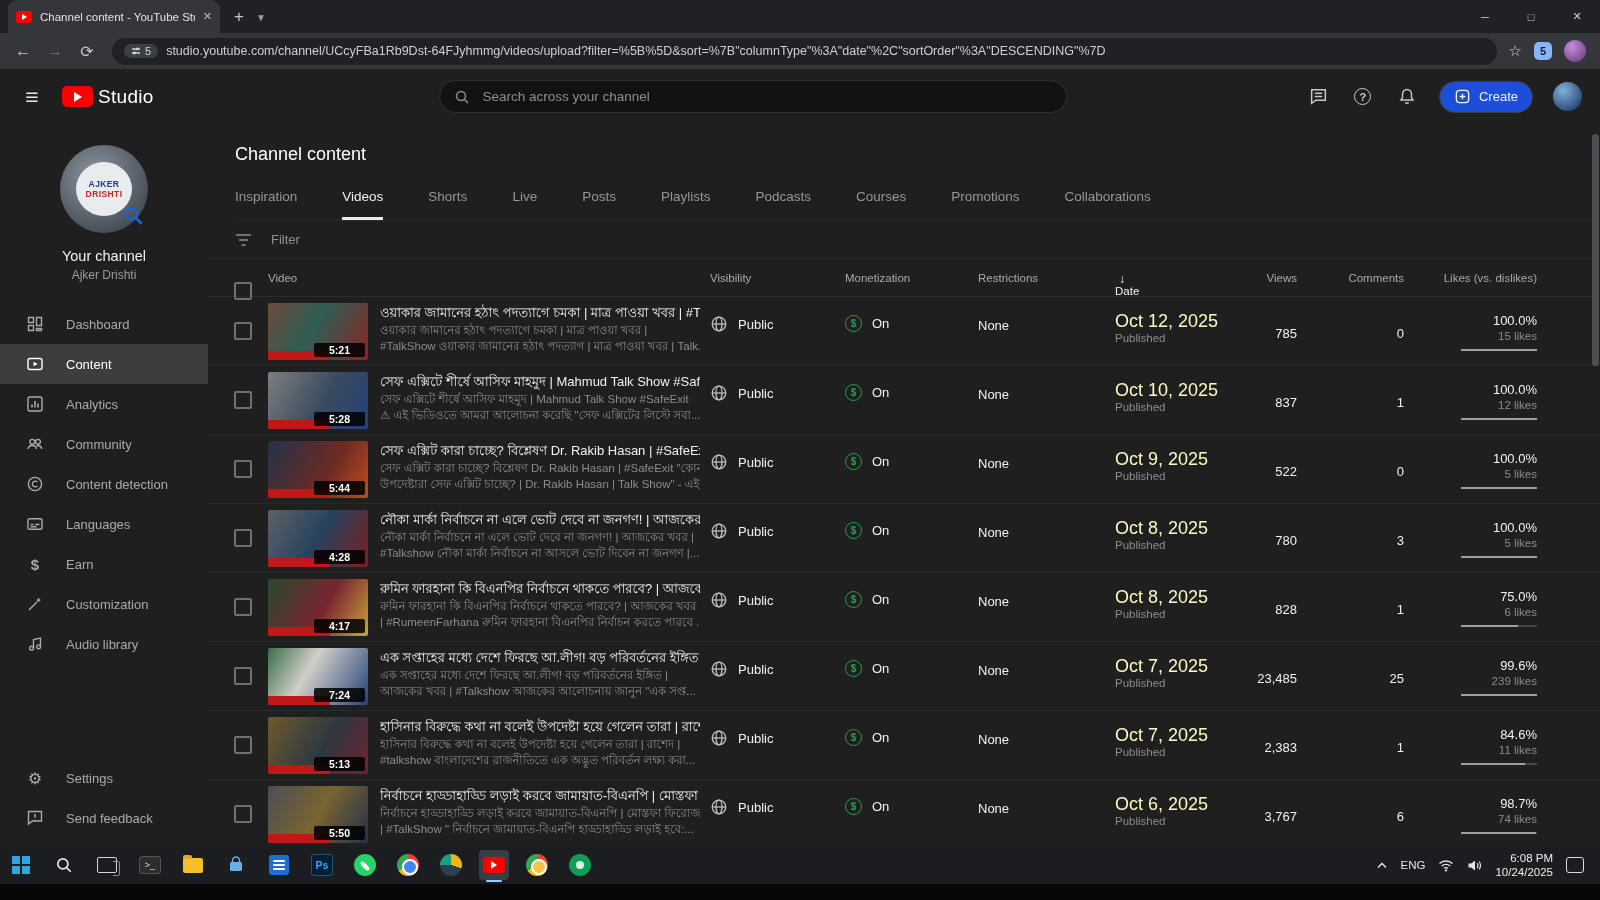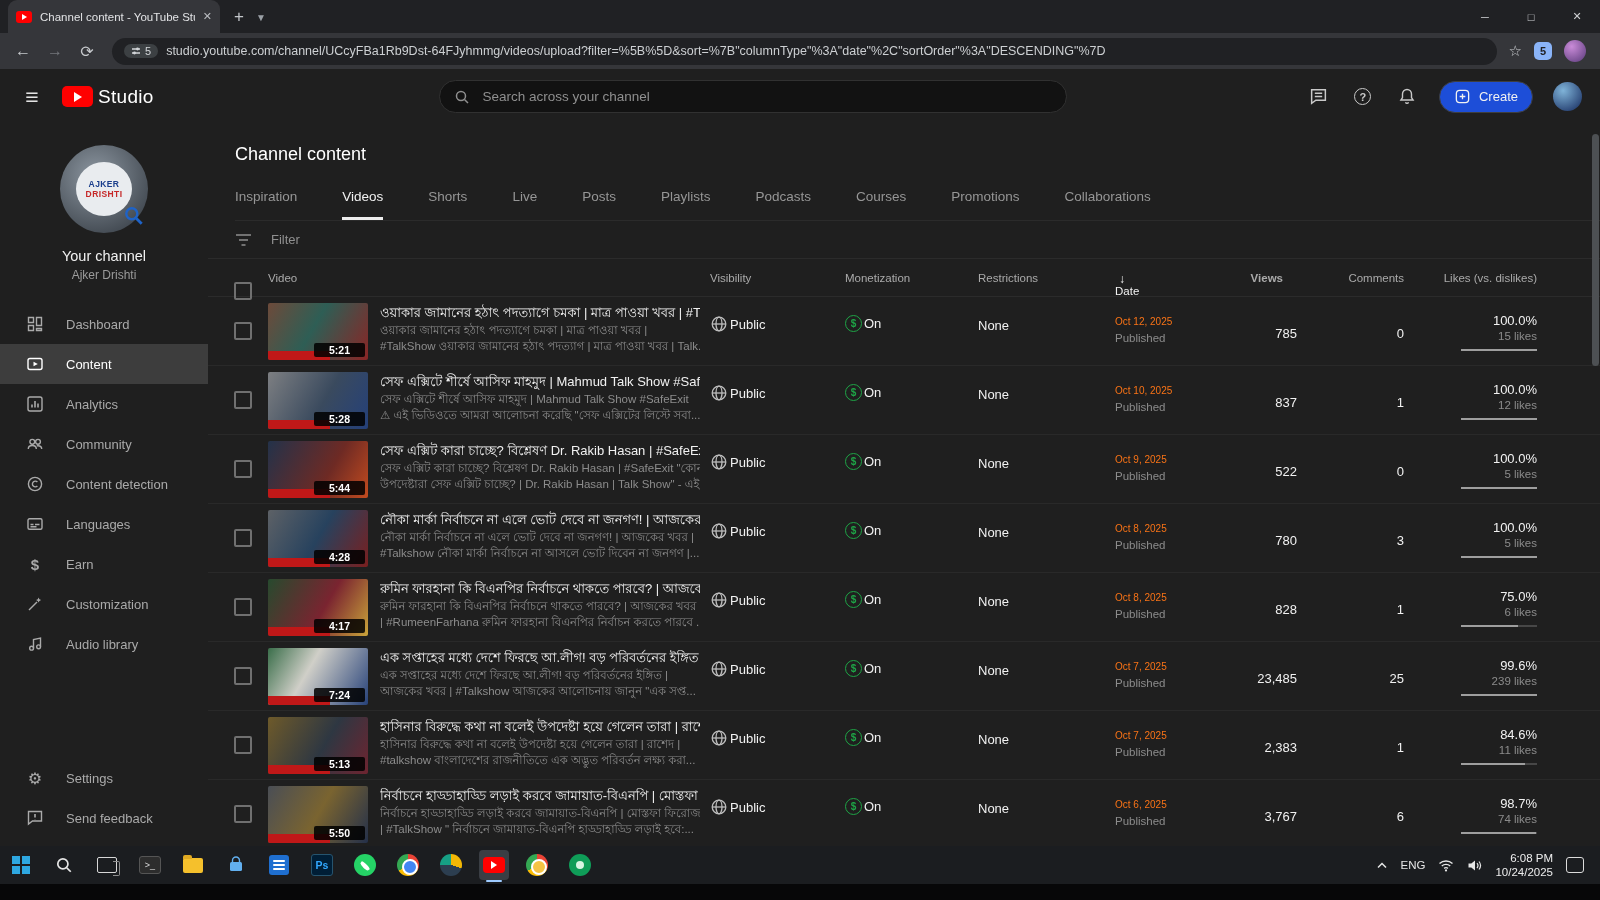--- a/index.html
+++ b/index.html
@@ -74,41 +74,41 @@
   .tabs{display:flex;gap:45px;margin:13px 0 0 27px;border-bottom:1px solid #2b2b2b;padding-right:20px;}
   .tab-item{padding:11px 0 13px;font-size:13.5px;font-weight:500;color:#969696;border-bottom:3px solid transparent;cursor:default;}
   .tab-item.active{color:#f1f1f1;border-bottom-color:#ececec;}
   .filter-row{height:38px;border-bottom:1px solid #2b2b2b;display:flex;align-items:center;padding-left:27px;gap:19px;color:#8f8f8f;}
   .filter-label{font-size:13px;}
   .table-header{position:relative;height:38px;border-bottom:1px solid #2b2b2b;font-size:11.5px;color:#aaa;}
   .table-header span{position:absolute;top:13px;}
   .h-check{left:26px;top:10px !important;}
   .h-video{left:60px;}.h-vis{left:502px;}.h-mon{left:637px;}.h-res{left:770px;}
   .h-date{left:907px;color:#f1f1f1;font-weight:500;}
-  .h-views{right:317px;font-weight:bold;}.h-comments{right:196px;}.h-likes{right:63px;}
+  .h-views{right:303px;}.h-comments{right:196px;}.h-likes{right:63px;}
   .sort-arrow{position:static !important;font-size:12px;color:#f1f1f1;margin-left:4px;}
 
   .checkbox{display:block;width:18px;height:18px;border:2px solid #707070;border-radius:2px;background:transparent;}
 
   .video-row{position:relative;height:69px;border-bottom:1px solid #292929;}
   .col-check{position:absolute;left:26px;top:25px;}
   .col-thumb{position:absolute;left:60px;top:6px;width:100px;height:57px;border-radius:2px;overflow:hidden;background:#333;}
   .caption-strip{position:absolute;left:0;bottom:0;height:9px;width:62%;background:#c01818;}
   .duration{position:absolute;right:3px;bottom:3px;background:rgba(0,0,0,.85);color:#fff;font-size:10.5px;font-weight:bold;padding:1px 15px;border-radius:2px;}
   .col-title{position:absolute;left:172px;top:7px;width:320px;}
   .v-title{font-size:13px;color:#f1f1f1;line-height:18px;white-space:nowrap;overflow:hidden;}
   .v-desc{font-size:11.5px;color:#8c8c8c;line-height:16px;white-space:nowrap;overflow:hidden;}
-  .cell-icon-text{position:absolute;top:18px;display:flex;align-items:center;gap:2px;font-size:13px;color:#f1f1f1;}
+  .cell-icon-text{position:absolute;top:18px;display:flex;align-items:center;gap:10px;font-size:13px;color:#f1f1f1;}
   .col-vis{left:502px;}
   .col-mon{left:637px;}
   .globe{color:#bdbdbd;}
   .dollar{width:17px;height:17px;border:1.5px solid #1ea446;border-radius:50%;color:#1ea446;font-size:10px;font-weight:bold;display:flex;align-items:center;justify-content:center;}
   .col-res{position:absolute;left:770px;top:21px;font-size:13px;color:#f1f1f1;}
   .col-date{position:absolute;left:907px;top:16px;}
-  .date-main{font-size:10px;color:#f97316;line-height:17px;}
+  .date-main{font-size:18px;color:#fef9c3;line-height:17px;}
   .date-sub{font-size:11.5px;color:#8c8c8c;line-height:16px;}
   .num{position:absolute;top:21px;font-size:13px;color:#f1f1f1;text-align:right;margin-top:8px;}
   .col-views{right:303px;}
   .col-comments{right:196px;}
   .col-likes{position:absolute;right:63px;top:15px;width:96px;text-align:right;}
   .likes-pct{font-size:13px;color:#f1f1f1;line-height:17px;}
   .likes-sub{font-size:11.5px;color:#8c8c8c;line-height:15px;}
   .likes-bar{margin:5px 0 0 auto;width:76px;height:2px;background:#474747;position:relative;}
   .likes-fill{position:absolute;left:0;top:0;height:2px;background:#9e9e9e;}
 

